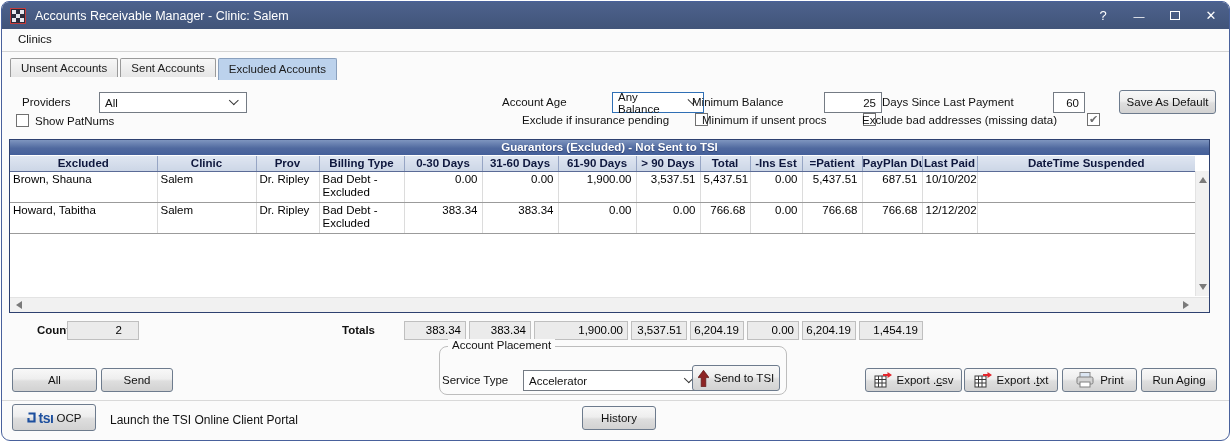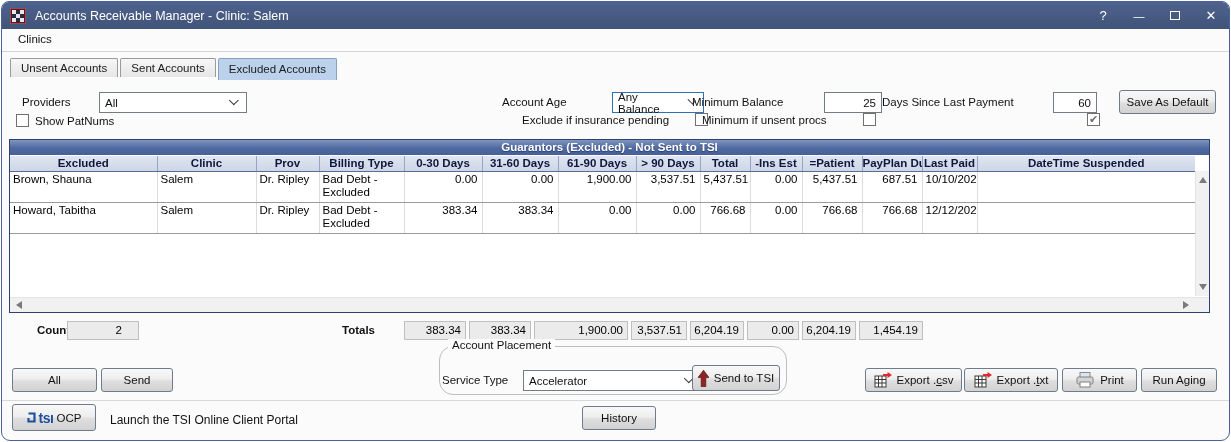--- a/index.html
+++ b/index.html
@@ -76,21 +76,21 @@
   .arr-right { position:absolute; right:20px; top:3px; width:0; height:0;
             border-top:4px solid transparent; border-bottom:4px solid transparent; border-left:6px solid #7a7a7a; }
 
   
   .sbox { height:19px; background:#ebebeb; border:1px solid #bfbfbf; font-size:11.5px;
           text-align:right; padding:2px 4px 0 0; color:#000; }
   .totals-wrap { position:absolute; left:402px; top:319px; display:flex; gap:3px; }
 
   
   .group { position:absolute; left:437px; top:344px; width:348px; height:49px;
-           border:1px solid #bdbdbd; border-radius:14px; }
+           border:1px solid #bdbdbd; border-radius:8px; }
   .group-legend { position:absolute; top:-8px; left:8px; background:#fbfbfb; padding:0 4px; font-size:11.5px; color:#111; }
 
   .footline { position:absolute; left:0; right:0; top:398px; border-top:1px solid #d9d9d9; }
   .tsi-text { font-weight:bold; font-size:14px; color:#1d4f9e; letter-spacing:-0.5px; }
 </style>
 </head>
 <body>
 
 <div class="window">
 
@@ -135,35 +135,36 @@
   <div class="lbl r" style="left:500px; top:94px; width:105px;">Account Age</div>
   <div class="combo focus" style="left:610px; top:90px; width:92px;gap:30px;">
     <span>Any Balance</span>
     <span class="chev"></span>
   </div>
 
   <div class="lbl r" style="left:690px; top:94px; width:126px;">Minimum Balance</div>
   <input class="tb" style="left: 822px; top: 90px; width: 58px;" value="25">
 
   <div class="lbl r" style="left:880px; top:94px; width:165px;">Days Since Last Payment</div>
-  <input class="tb" style="left: 1051px; top: 90px; width: 44px;" value="60">
+  <input class="tb" style="left: 1051px; top: 90px; width: 32px;" value="60">
 
   <div class="btn" style="left:1117px; top:88px; width:97px; height:24px;">
     <span>Save As Default</span>
   </div>
 
   <span class="cb" style="left:14px; top:112px;"></span>
   <div class="lbl" style="left:33px; top:113px;">Show PatNums</div>
 
   <div class="lbl r" style="left:520px; top:112px; width:168px;">Exclude if insurance pending</div>
   <span class="cb" style="left:693px; top:111px;"></span>
 
   <div class="lbl r" style="left:700px; top:112px; width:156px;">Minimum if unsent procs</div>
   <span class="cb" style="left:861px; top:111px;"></span>
 
+  <div class="lbl r" style="left:860px; top:112px; width:220px;">Exclude bad addresses (missing data)</div>
   <span class="cb" style="left:1085px; top:111px;"><span>✔</span></span>
 
   <div class="grid">
     <div class="grid-title">Guarantors (Excluded) - Not Sent to TSI</div>
     <table class="gtable">
       <colgroup>
         <col style="width:147px">
           <col style="width:99px">
           <col style="width:63px">
           <col style="width:85px">

